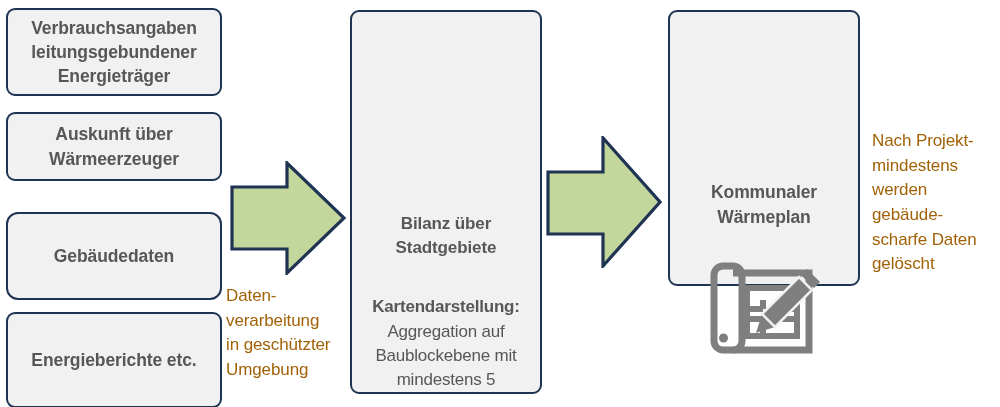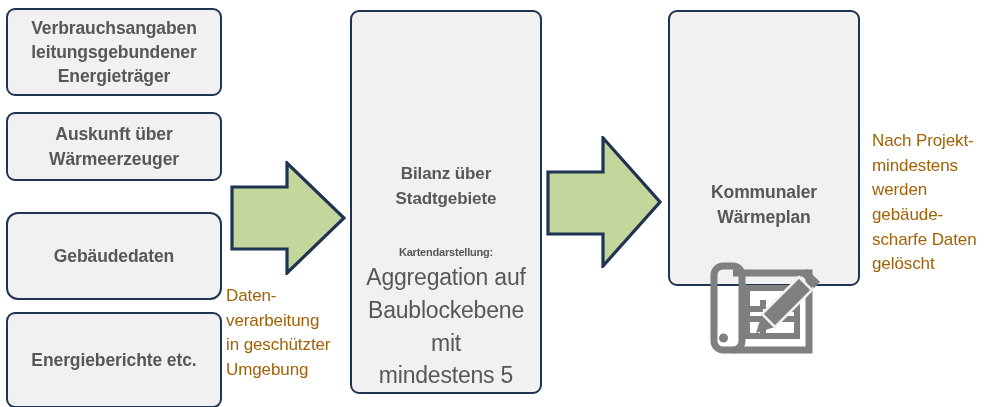--- a/index.html
+++ b/index.html
@@ -60,28 +60,28 @@
     padding: 0 8px;
     justify-content: flex-end;
   }
   #process-box .headline {
     font-size: 17px;
     font-weight: bold;
     line-height: 1.45;
     letter-spacing: -0.1px;
   }
   #process-box .sub-title {
-    font-size: 11px;
+    font-size: 17px;
     font-weight: bold;
     line-height: 1.45;
     margin-top: 34px;
     letter-spacing: -0.2px;
   }
   #process-box .sub-body {
-    font-size: 23px;
+    font-size: 17px;
     font-weight: normal;
     line-height: 1.42;
     letter-spacing: -0.2px;
   }
 
   
   #output-box {
     left: 668px;
     top: 10px;
     width: 192px;

